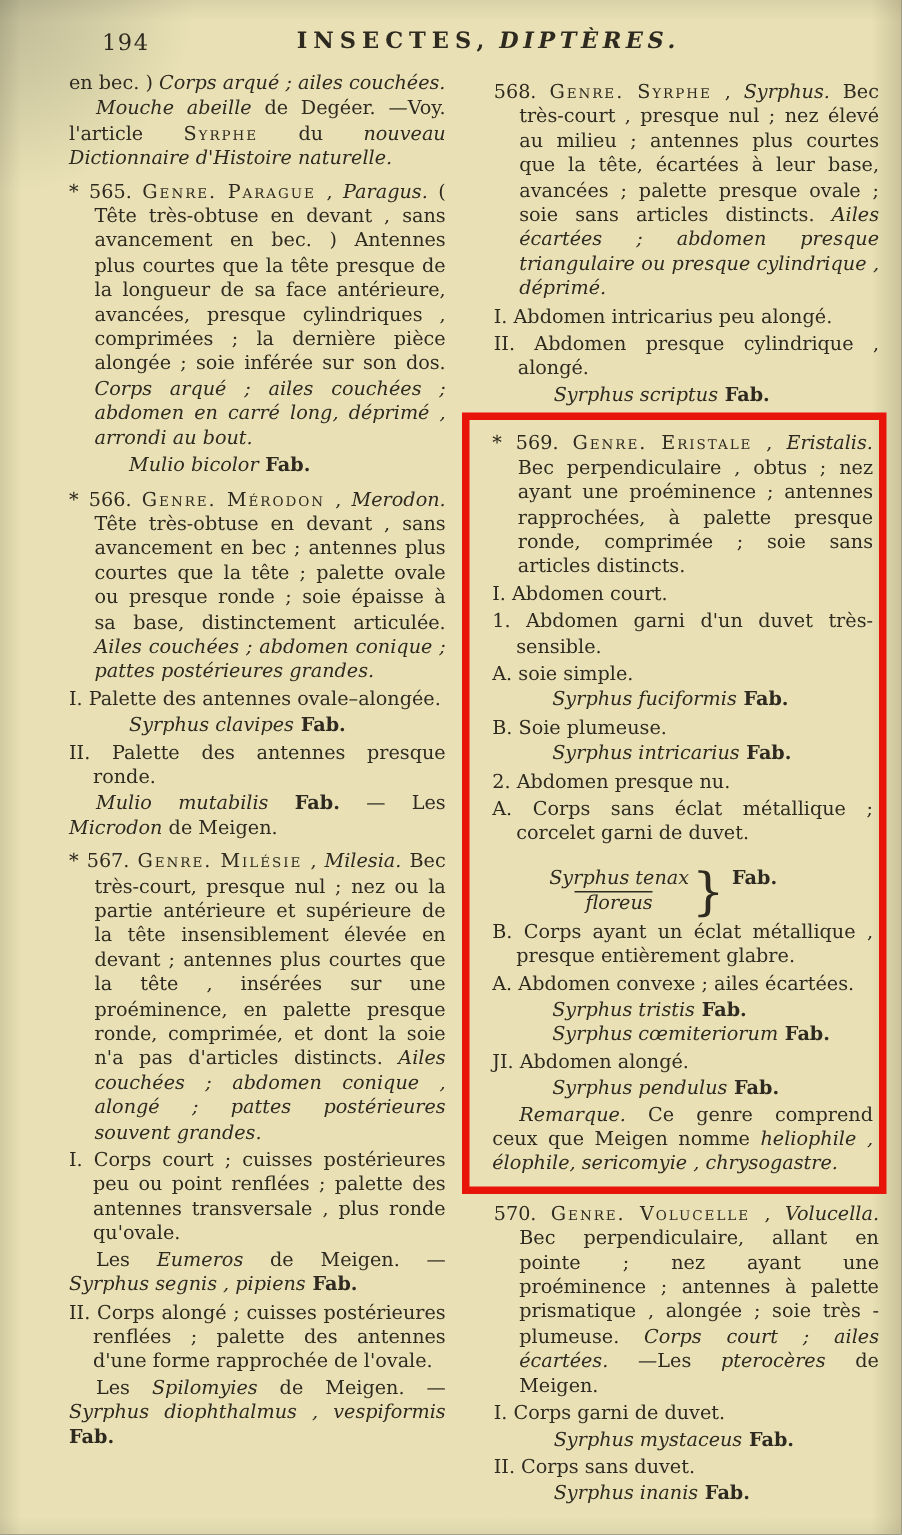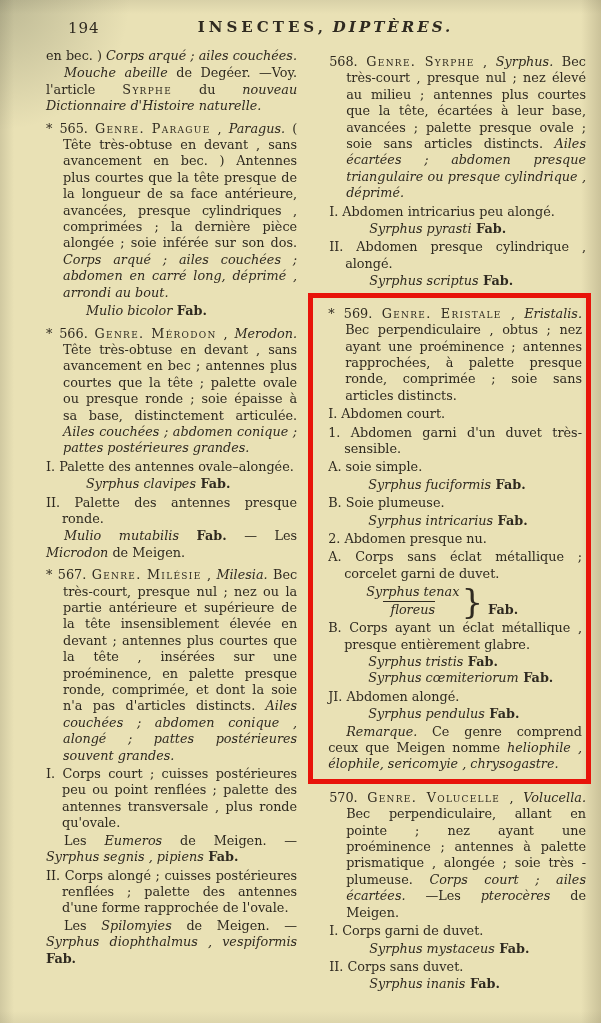--- a/index.html
+++ b/index.html
@@ -36,21 +36,21 @@
   .p-genus{margin:6px 0 2px;padding-left:17px;text-indent:-17px;text-align:justify;}
   .p-item{margin:2px 0 1px;padding-left:16px;text-indent:-16px;text-align:justify;}
   .p-species{margin:0 0 0 40px;}
   .p-indent{margin:1px 0;text-indent:18px;text-align:justify;}
   .p-cont{margin:0;text-align:justify;}
   .i{font-style:italic;}
   .b{font-weight:bold;}
   .sc{font-variant:small-caps;letter-spacing:1.3px;}
   .isc{font-variant:small-caps;letter-spacing:1.3px;}
 
-  .p-brace{display:flex;align-items:flex-end;margin:2px 0 1px 38px;}
+  .p-brace{display:flex;align-items:flex-start;margin:13px 0 1px 38px;}
   .brace-col{display:flex;flex-direction:column;font-style:italic;}
   .brace-l2{display:flex;align-items:center;font-style:italic;flex-direction:column;}
   .dash{display:inline-block;width:52px;height:1px;background:#2f2a20;margin-right:7px;}
   .brace-glyph{font-size:34px;line-height:1;margin:0 5px 0 2px;font-weight:normal;}
   .brace-label{font-weight:bold;}
 
   .highlight-box{
     border:5px solid #e81309;
     margin:3px -5px 3px -21px;
     padding:2px 4px 5px 15px;
@@ -80,21 +80,20 @@
         <p class="p-genus"><span>* 567. </span><span class="isc">Genre.</span><span> </span><span class="sc">Milésie</span><span> , </span><span class="i">Milesia.</span><span> Bec très-court, presque nul&nbsp;; nez ou la partie antérieure et supérieure de la tête insensiblement élevée en devant&nbsp;; antennes plus courtes que la tête , insérées sur une proéminence, en palette presque ronde, comprimée, et dont la soie n'a pas d'articles distincts. </span><span class="i">Ailes couchées&nbsp;; abdomen conique , alongé&nbsp;; pattes postérieures souvent grandes.</span></p>
         <p class="p-item"><span>I. Corps court&nbsp;; cuisses postérieures peu ou point renflées&nbsp;; palette des antennes transversale , plus ronde qu'ovale.</span></p>
         <p class="p-indent"><span>Les </span><span class="i">Eumeros</span><span> de Meigen. — </span><span class="i">Syrphus segnis , pipiens</span><span class="b"> Fab.</span></p>
         <p class="p-item"><span>II. Corps alongé&nbsp;; cuisses postérieures renflées&nbsp;; palette des antennes d'une forme rapprochée de l'ovale.</span></p>
         <p class="p-indent"><span>Les </span><span class="i">Spilomyies</span><span> de Meigen. — </span><span class="i">Syrphus diophthalmus , vespiformis</span><span class="b"> Fab.</span></p>
       </div>
     <div class="col col-right">
       <div id="right-before">
           <p class="p-genus"><span>568. </span><span class="isc">Genre.</span><span> </span><span class="sc">Syrphe</span><span> , </span><span class="i">Syrphus.</span><span> Bec très-court , presque nul&nbsp;; nez élevé au milieu&nbsp;; antennes plus courtes que la tête, écartées à leur base, avancées&nbsp;; palette presque ovale&nbsp;; soie sans articles distincts. </span><span class="i">Ailes écartées&nbsp;; abdomen presque triangulaire ou presque cylindrique , déprimé.</span></p>
           <p class="p-item"><span>I. Abdomen intricarius peu alongé.</span></p>
-          <p class="p-species"><span class="i">Syrphus pyrasti</span><span class="b"> Fab.</span></p>
           <p class="p-item"><span>II. Abdomen presque cylindrique , alongé.</span></p>
           <p class="p-species"><span class="i">Syrphus scriptus</span><span class="b"> Fab.</span></p>
         </div>
       <div class="highlight-box" id="right-highlight">
           <p class="p-genus"><span>* 569. </span><span class="isc">Genre.</span><span> </span><span class="sc">Eristale</span><span> , </span><span class="i">Eristalis.</span><span> Bec perpendiculaire , obtus&nbsp;; nez ayant une proéminence&nbsp;; antennes rapprochées, à palette presque ronde, comprimée&nbsp;; soie sans articles distincts.</span></p>
           <p class="p-item"><span>I. Abdomen court.</span></p>
           <p class="p-item"><span>1. Abdomen garni d'un duvet très-sensible.</span></p>
           <p class="p-item"><span>A. soie simple.</span></p>
           <p class="p-species"><span class="i">Syrphus fuciformis</span><span class="b"> Fab.</span></p>
           <p class="p-item"><span>B. Soie plumeuse.</span></p>
@@ -106,20 +105,21 @@
               <span>Syrphus tenax</span>
               <span class="brace-l2">
                 <span class="dash"></span>
                 <span>floreus</span>
               </span>
             </span>
             <span class="brace-glyph">}</span>
             <span class="brace-label">Fab.</span>
           </p>
           <p class="p-item"><span>B. Corps ayant un éclat métallique , presque entièrement glabre.</span></p>
+          <p class="p-item"><span>A. Abdomen convexe&nbsp;; ailes écartées.</span></p>
           <p class="p-species"><span class="i">Syrphus tristis</span><span class="b"> Fab.</span></p>
           <p class="p-species"><span class="i">Syrphus cœmiteriorum</span><span class="b"> Fab.</span></p>
           <p class="p-item"><span>JI. Abdomen alongé.</span></p>
           <p class="p-species"><span class="i">Syrphus pendulus</span><span class="b"> Fab.</span></p>
           <p class="p-indent"><span class="i">Remarque.</span><span> Ce genre comprend ceux que Meigen nomme </span><span class="i">heliophile , élophile, sericomyie , chrysogastre.</span></p>
         </div>
       <div id="right-after">
           <p class="p-genus"><span>570. </span><span class="isc">Genre.</span><span> </span><span class="sc">Volucelle</span><span> , </span><span class="i">Volucella.</span><span> Bec perpendiculaire, allant en pointe&nbsp;; nez ayant une proéminence&nbsp;; antennes à palette prismatique , alongée&nbsp;; soie très - plumeuse. </span><span class="i">Corps court&nbsp;; ailes écartées.</span><span> —Les </span><span class="i">pterocères</span><span> de Meigen.</span></p>
           <p class="p-item"><span>I. Corps garni de duvet.</span></p>
           <p class="p-species"><span class="i">Syrphus mystaceus</span><span class="b"> Fab.</span></p>

